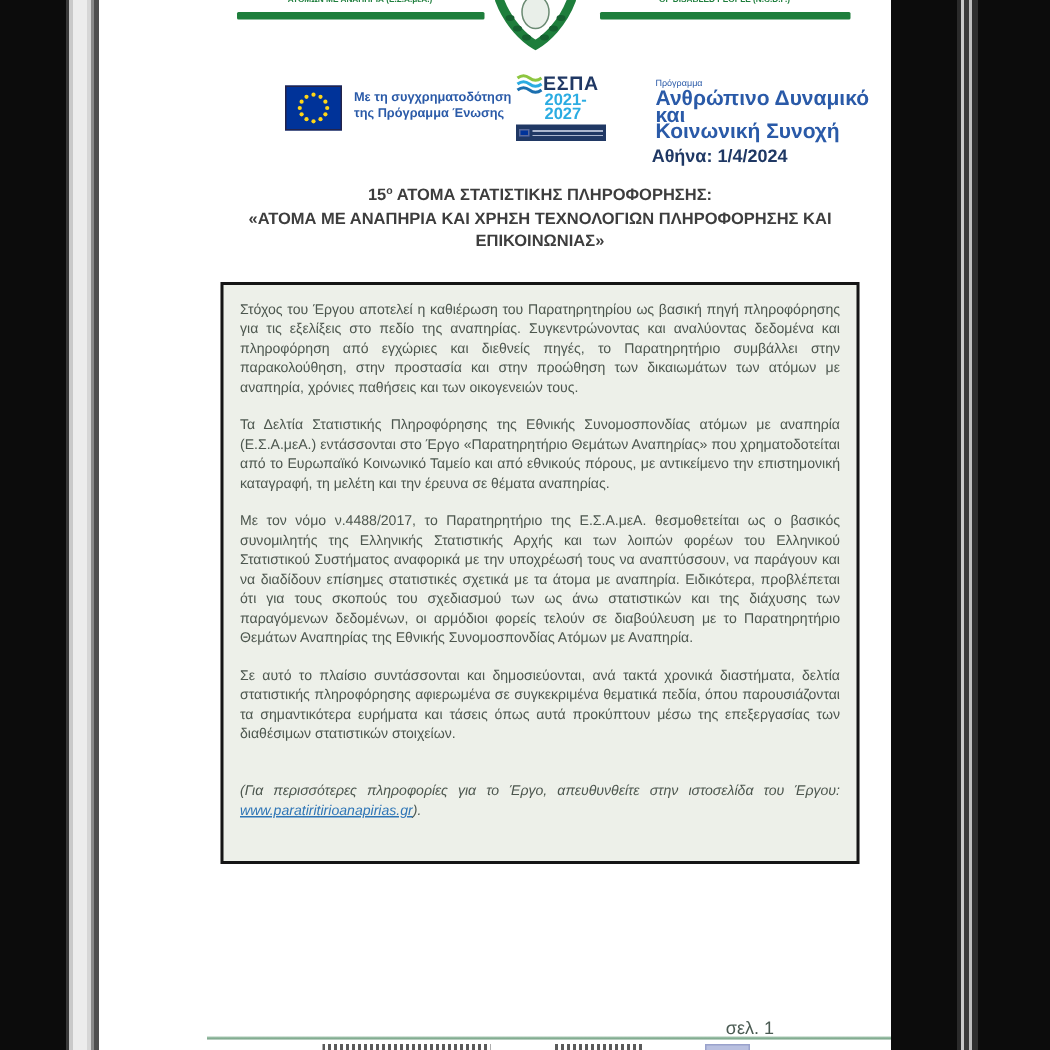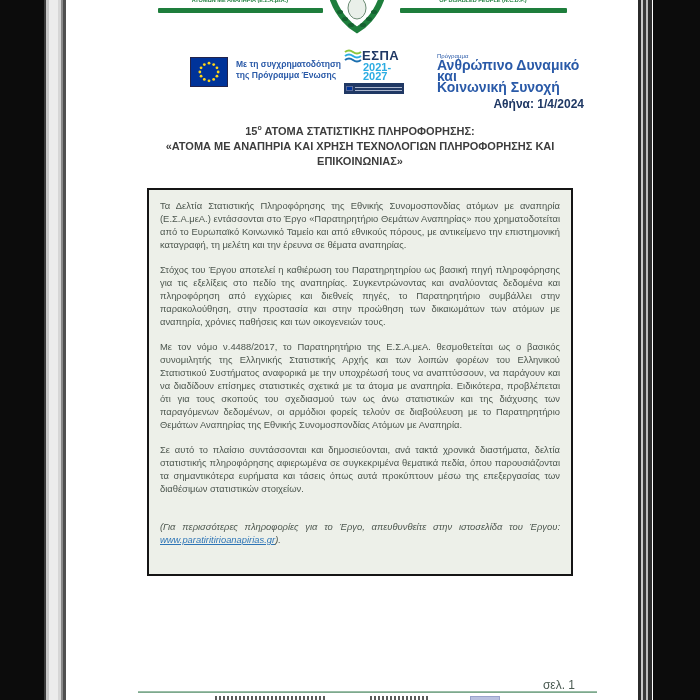--- a/index.html
+++ b/index.html
@@ -3,21 +3,21 @@
 <meta charset="utf-8">
 <style>
   html,body{margin:0;padding:0;background:#0c0c0c;}
   *{box-sizing:border-box;}
   .stage{position:relative;width:700px;height:700px;background:#0c0c0c;overflow:hidden;
          font-family:"Liberation Sans",sans-serif;}
   
   .frame-strip-left{position:absolute;left:44px;top:0;width:22px;height:700px;
     background:linear-gradient(90deg,#3a3a3a 0 2px,#c9c9c9 2px 5px,#ececec 5px 14px,
                #d6d6d6 14px 17px,#8a8a8a 17px 19px,#4f4f4f 19px 22px);}
-  .page{position:absolute;left:66px;top:0;width:587px;height:700px;background:#ffffff;overflow:hidden;}
+  .page{position:absolute;left:66px;top:0;width:528px;height:700px;background:#ffffff;overflow:hidden;}
   .page-stack-right{position:absolute;left:638px;top:0;width:14px;height:700px;
     background:linear-gradient(90deg,#2b2b2b 0 3px,#c9c9c9 3px 5px,#3a3a3a 5px 8px,
                #bdbdbd 8px 10px,#2e2e2e 10px 14px);}
 
   
   .org-name{position:absolute;top:-3px;font-size:5.5px;font-weight:bold;color:#1e7e3c;
             text-align:center;width:150px;white-space:nowrap;overflow:hidden;}
   .org-name.left{left:99px;}
   .org-name.right{left:342px;}
   .green-bar{position:absolute;top:8px;height:5px;background:#1e7e3c;border-radius:1px;}
@@ -135,22 +135,22 @@
     </div>
 
     <div class="date-line">Αθήνα: 1/4/2024</div>
 
     <div class="doc-title">
       <span>15</span><sup>ο</sup><span> ΑΤΟΜΑ ΣΤΑΤΙΣΤΙΚΗΣ ΠΛΗΡΟΦΟΡΗΣΗΣ:</span><br>
       <span>«ΑΤΟΜΑ ΜΕ ΑΝΑΠΗΡΙΑ ΚΑΙ ΧΡΗΣΗ ΤΕΧΝΟΛΟΓΙΩΝ ΠΛΗΡΟΦΟΡΗΣΗΣ ΚΑΙ ΕΠΙΚΟΙΝΩΝΙΑΣ»</span>
     </div>
 
     <div class="text-box">
+      <p>Στόχος του Έργου αποτελεί η καθιέρωση του Παρατηρητηρίου ως βασική πηγή πληροφόρησης για τις εξελίξεις στο πεδίο της αναπηρίας. Συγκεντρώνοντας και αναλύοντας δεδομένα και πληροφόρηση από εγχώριες και διεθνείς πηγές, το Παρατηρητήριο συμβάλλει στην παρακολούθηση, στην προστασία και στην προώθηση των δικαιωμάτων των ατόμων με αναπηρία, χρόνιες παθήσεις και των οικογενειών τους.</p>
       <p>Τα Δελτία Στατιστικής Πληροφόρησης της Εθνικής Συνομοσπονδίας ατόμων με αναπηρία (Ε.Σ.Α.μεΑ.) εντάσσονται στο Έργο «Παρατηρητήριο Θεμάτων Αναπηρίας» που χρηματοδοτείται από το Ευρωπαϊκό Κοινωνικό Ταμείο και από εθνικούς πόρους, με αντικείμενο την επιστημονική καταγραφή, τη μελέτη και την έρευνα σε θέματα αναπηρίας.</p>
-      <p>Στόχος του Έργου αποτελεί η καθιέρωση του Παρατηρητηρίου ως βασική πηγή πληροφόρησης για τις εξελίξεις στο πεδίο της αναπηρίας. Συγκεντρώνοντας και αναλύοντας δεδομένα και πληροφόρηση από εγχώριες και διεθνείς πηγές, το Παρατηρητήριο συμβάλλει στην παρακολούθηση, στην προστασία και στην προώθηση των δικαιωμάτων των ατόμων με αναπηρία, χρόνιες παθήσεις και των οικογενειών τους.</p>
       <p>Με τον νόμο ν.4488/2017, το Παρατηρητήριο της Ε.Σ.Α.μεΑ. θεσμοθετείται ως ο βασικός συνομιλητής της Ελληνικής Στατιστικής Αρχής και των λοιπών φορέων του Ελληνικού Στατιστικού Συστήματος αναφορικά με την υποχρέωσή τους να αναπτύσσουν, να παράγουν και να διαδίδουν επίσημες στατιστικές σχετικά με τα άτομα με αναπηρία. Ειδικότερα, προβλέπεται ότι για τους σκοπούς του σχεδιασμού των ως άνω στατιστικών και της διάχυσης των παραγόμενων δεδομένων, οι αρμόδιοι φορείς τελούν σε διαβούλευση με το Παρατηρητήριο Θεμάτων Αναπηρίας της Εθνικής Συνομοσπονδίας Ατόμων με Αναπηρία.</p>
       <p>Σε αυτό το πλαίσιο συντάσσονται και δημοσιεύονται, ανά τακτά χρονικά διαστήματα, δελτία στατιστικής πληροφόρησης αφιερωμένα σε συγκεκριμένα θεματικά πεδία, όπου παρουσιάζονται τα σημαντικότερα ευρήματα και τάσεις όπως αυτά προκύπτουν μέσω της επεξεργασίας των διαθέσιμων στατιστικών στοιχείων.</p>
       <p class="note"><span>(Για περισσότερες πληροφορίες για το Έργο, απευθυνθείτε στην ιστοσελίδα του Έργου: </span><a>www.paratiritirioanapirias.gr</a><span>).</span></p>
     </div>
 
     <div class="page-num">σελ. 1</div>
     <div class="footer-line"></div>
     <div class="footer-frag f1"></div>
     <div class="footer-frag f2"></div>
     <div class="footer-chip"></div>

